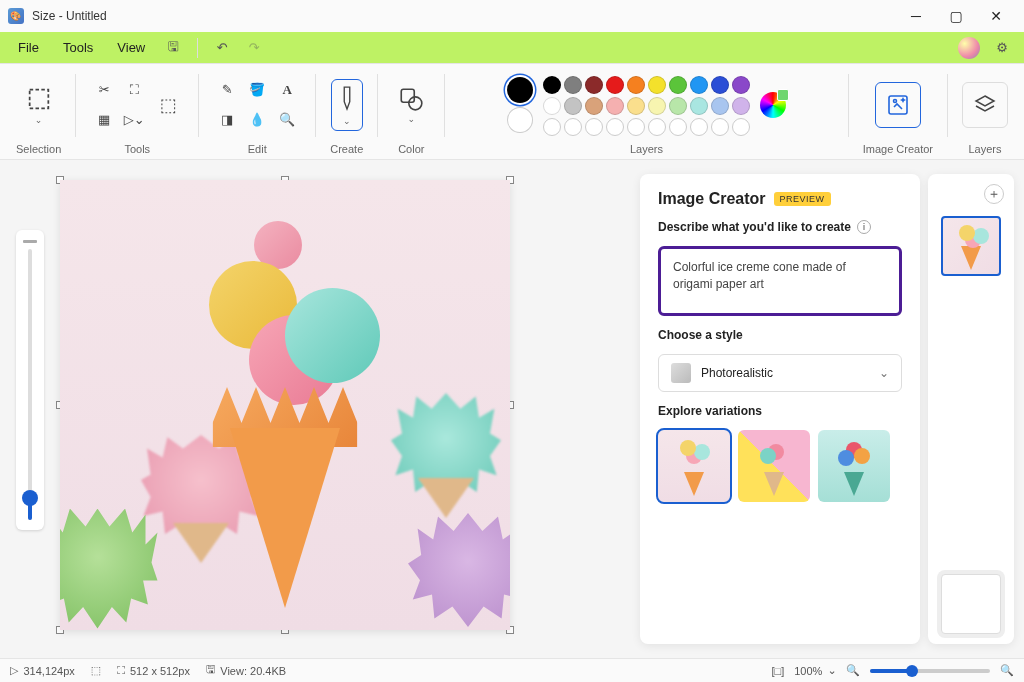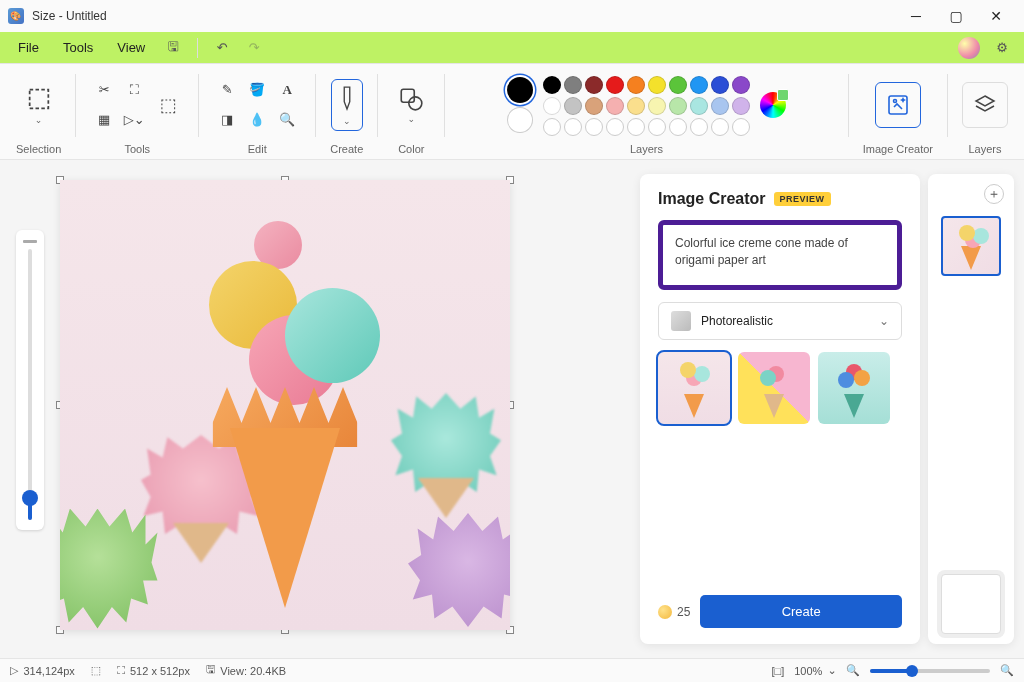--- a/index.html
+++ b/index.html
@@ -68,24 +68,24 @@
 .swirl.pinkbg .body{width:100%;height:75%;background:radial-gradient(circle at 50% 40%, #f6c0cc,#e694ab);clip-path:inherit;position:absolute;bottom:10%;clip-path:polygon(50% 0,65% 12%,78% 2%,82% 20%,95% 12%,92% 35%,100% 40%,92% 55%,98% 72%,82% 68%,80% 88%,65% 78%,50% 95%,35% 78%,20% 88%,18% 68%,2% 72%,8% 55%,0 40%,8% 35%,5% 12%,18% 20%,22% 2%,35% 12%);} 
 .swirl.tealbg{right:2%;bottom:25%;width:110px;filter:blur(1px);}
 .swirl.tealbg .body{width:100%;height:75%;position:absolute;bottom:8%;background:radial-gradient(circle at 50% 40%, #a9e8dc,#62c4b2);clip-path:polygon(50% 0,63% 14%,77% 3%,80% 22%,94% 14%,90% 36%,100% 42%,90% 56%,96% 73%,80% 68%,78% 88%,63% 78%,50% 94%,37% 78%,22% 88%,20% 68%,4% 73%,10% 56%,0 42%,10% 36%,6% 14%,20% 22%,23% 3%,37% 14%);} 
 .swirl.violet{right:-4%;bottom:-4%;}
 .swirl.violet .body{width:100%;height:80%;position:absolute;bottom:10%;background:radial-gradient(circle at 50% 40%,#d9b7e4,#b487c8);clip-path:polygon(50% 0,62% 15%,75% 3%,79% 22%,92% 13%,89% 35%,100% 42%,90% 56%,96% 72%,80% 68%,78% 88%,63% 78%,50% 95%,37% 78%,22% 88%,20% 68%,4% 72%,10% 56%,0 42%,11% 35%,8% 13%,21% 22%,25% 3%,38% 15%);} 
 
 
 .creator-panel { width: 280px; background: #fff; border-radius: 8px; margin: 14px 8px 14px 2px; box-shadow: 0 2px 10px rgba(0,0,0,.08); padding: 16px 18px; display:flex; flex-direction:column; gap:12px;}
 .creator-title-row { display:flex; align-items:center; gap:8px;}
 .creator-title { font-size: 16px; font-weight: 600;}
-.badge { background:#ffcf3a; color:#333; font-size:9px; font-weight:700; padding:2px 6px; border-radius:3px; letter-spacing:.5px;}
+.badge { background:#ffcf3a; color:#333; font-size:9px; font-weight:400; padding:2px 6px; border-radius:3px; letter-spacing:.5px;}
 .section-label { font-size:12px; font-weight:600; display:flex; align-items:center; gap:6px;}
 .info-icon{width:14px;height:14px;border:1px solid #aaa;border-radius:50%;display:inline-flex;align-items:center;justify-content:center;font-size:9px;color:#888;}
-.prompt-box { border:5px solid #4c1d95; border-radius:6px; padding:10px 12px; min-height:70px; font-size:12px; color:#444; line-height:1.4;}
+.prompt-box { border:3px solid #4c1d95; border-radius:6px; padding:10px 12px; min-height:70px; font-size:12px; color:#444; line-height:1.4;}
 .style-select{ border:1px solid #ddd; border-radius:6px; padding:8px 12px; display:flex; align-items:center; gap:10px; font-size:12px;}
 .style-thumb{width:20px;height:20px;background:linear-gradient(135deg,#ddd,#bbb);border-radius:3px;}
 .chev{margin-left:auto;color:#777;}
 .variations{display:flex; gap:8px;}
 .var-thumb{width:72px;height:72px;border-radius:6px;background:#eee;background-size:cover;position:relative;overflow:hidden;}
 .var-thumb.sel{outline:2px solid #1a5fd0;}
 .panel-footer{margin-top:auto;display:flex;align-items:center;gap:10px;}
 .credits{display:flex;align-items:center;gap:5px;font-size:12px;color:#555;}
 .coin{width:14px;height:14px;border-radius:50%;background:radial-gradient(circle at 35% 35%,#ffe28a,#f3b83e);}
 .create-btn{flex:1;background:#1a5fd0;color:#fff;border:none;border-radius:5px;padding:9px 0;font-size:13px;font-weight:500;}
@@ -323,52 +323,51 @@
         <div class="cone-main"></div>
       </div>
     </div>
   </div>
 
   <div class="creator-panel">
     <div class="creator-title-row">
       <span class="creator-title">Image Creator</span>
       <span class="badge">PREVIEW</span>
     </div>
+    <div class="section-label">
+      <span>Describe what you'd like to create</span>
+      <span class="info-icon">i</span>
+    </div>
     <div class="prompt-box">Colorful ice creme cone made of origami paper art</div>
+    <div class="section-label">Choose a style</div>
     <div class="style-select">
       <div class="style-thumb"></div>
       <span>Photorealistic</span>
       <span class="chev">⌄</span>
     </div>
+    <div class="section-label">Explore variations</div>
     <div class="variations">
       <div class="var-thumb sel" style="background:linear-gradient(#f5e6ea,#f0dde5)">
           <div class="mini-ice"></div>
           <div class="mini-scoop" style="left:28px;top:18px;background:#f7a6b6"></div>
           <div class="mini-scoop" style="left:36px;top:14px;background:#a8e6dd"></div>
           <div class="mini-scoop" style="left:22px;top:10px;background:#f4d46a"></div>
         </div>
       <div class="var-thumb" style="background:linear-gradient(45deg,#ffe15a 50%,#f7b6d0 50%)">
           <div class="mini-ice" style="border-top-color:#e0b88a"></div>
           <div class="mini-scoop" style="left:30px;top:14px;background:#f18aa0"></div>
           <div class="mini-scoop" style="left:22px;top:18px;background:#7bd3c6"></div>
         </div>
       <div class="var-thumb" style="background:linear-gradient(#c9ede9,#a5dfd6)">
           <div class="mini-ice" style="border-top-color:#4aa893"></div>
           <div class="mini-scoop" style="left:28px;top:12px;background:#e9576b"></div>
           <div class="mini-scoop" style="left:36px;top:18px;background:#f3a244"></div>
           <div class="mini-scoop" style="left:20px;top:20px;background:#4e8de0"></div>
         </div>
     </div>
-    <div class="panel-footer">
-      <div class="credits">
-          <span class="coin"></span>
-          <span>25</span>
-        </div>
-      <button class="create-btn">Create</button>
-    </div>
   </div>
 
   <div class="layers-panel">
     <div class="layer-add">＋</div>
     <div class="layer-thumb">
         <div class="mini-ice"></div>
         <div class="mini-scoop" style="left:22px;top:14px;background:#f7a6b6"></div>
         <div class="mini-scoop" style="left:30px;top:10px;background:#a8e6dd"></div>
         <div class="mini-scoop" style="left:16px;top:7px;background:#f4d46a"></div>
       </div>

